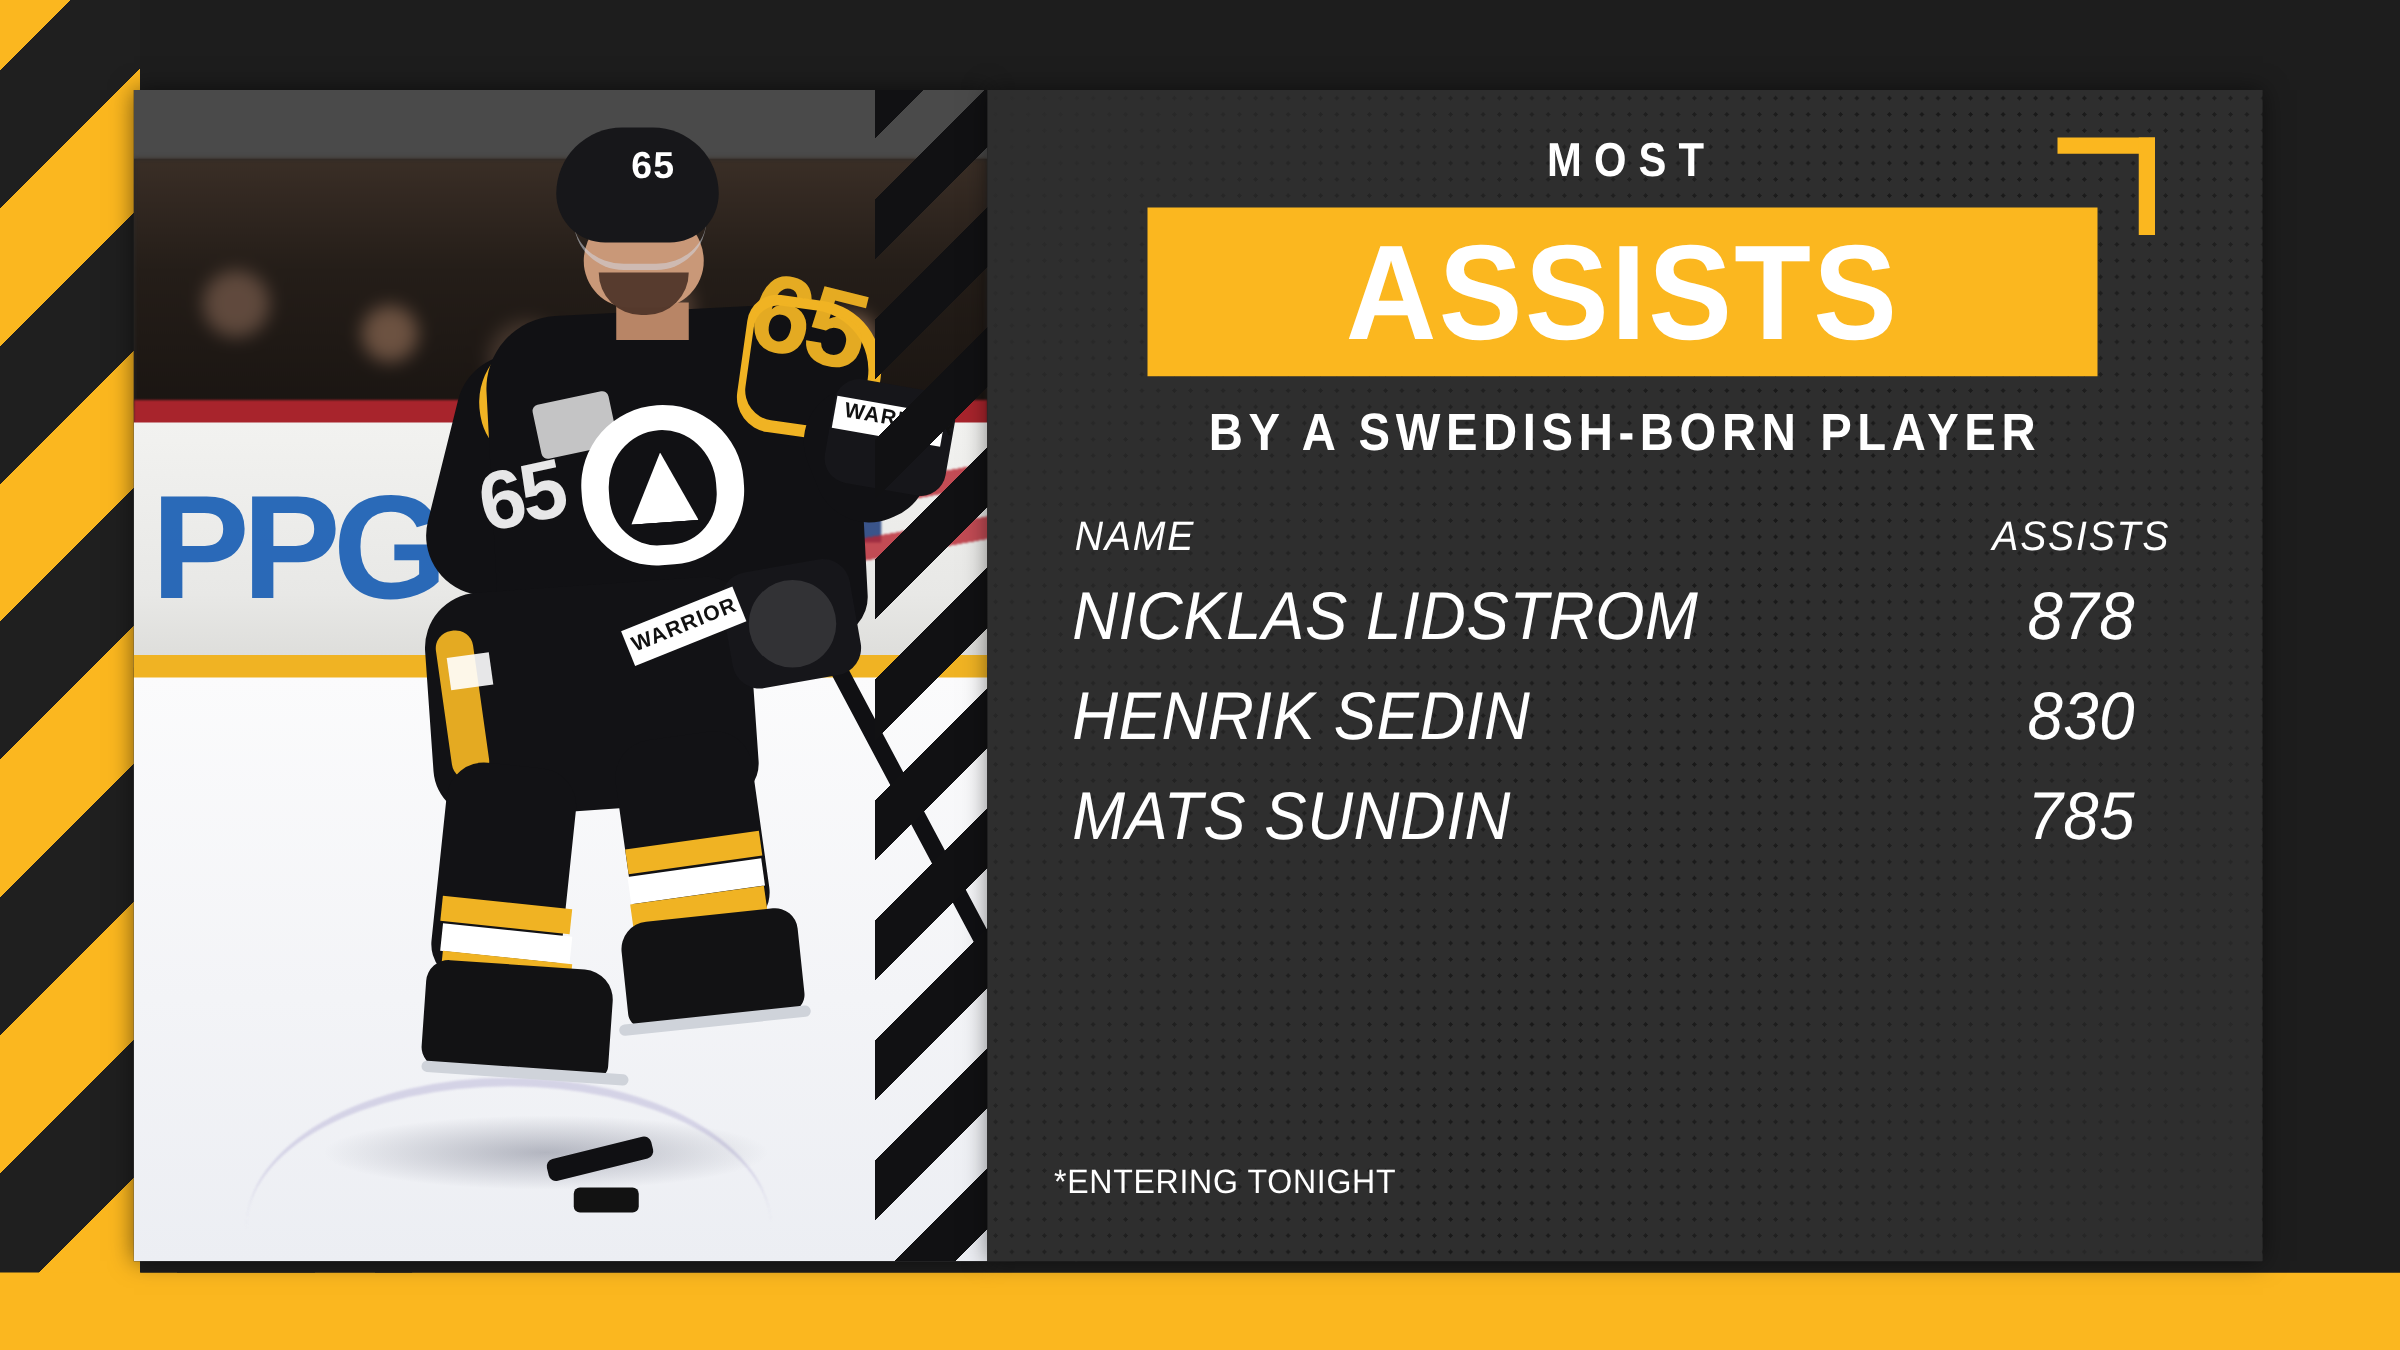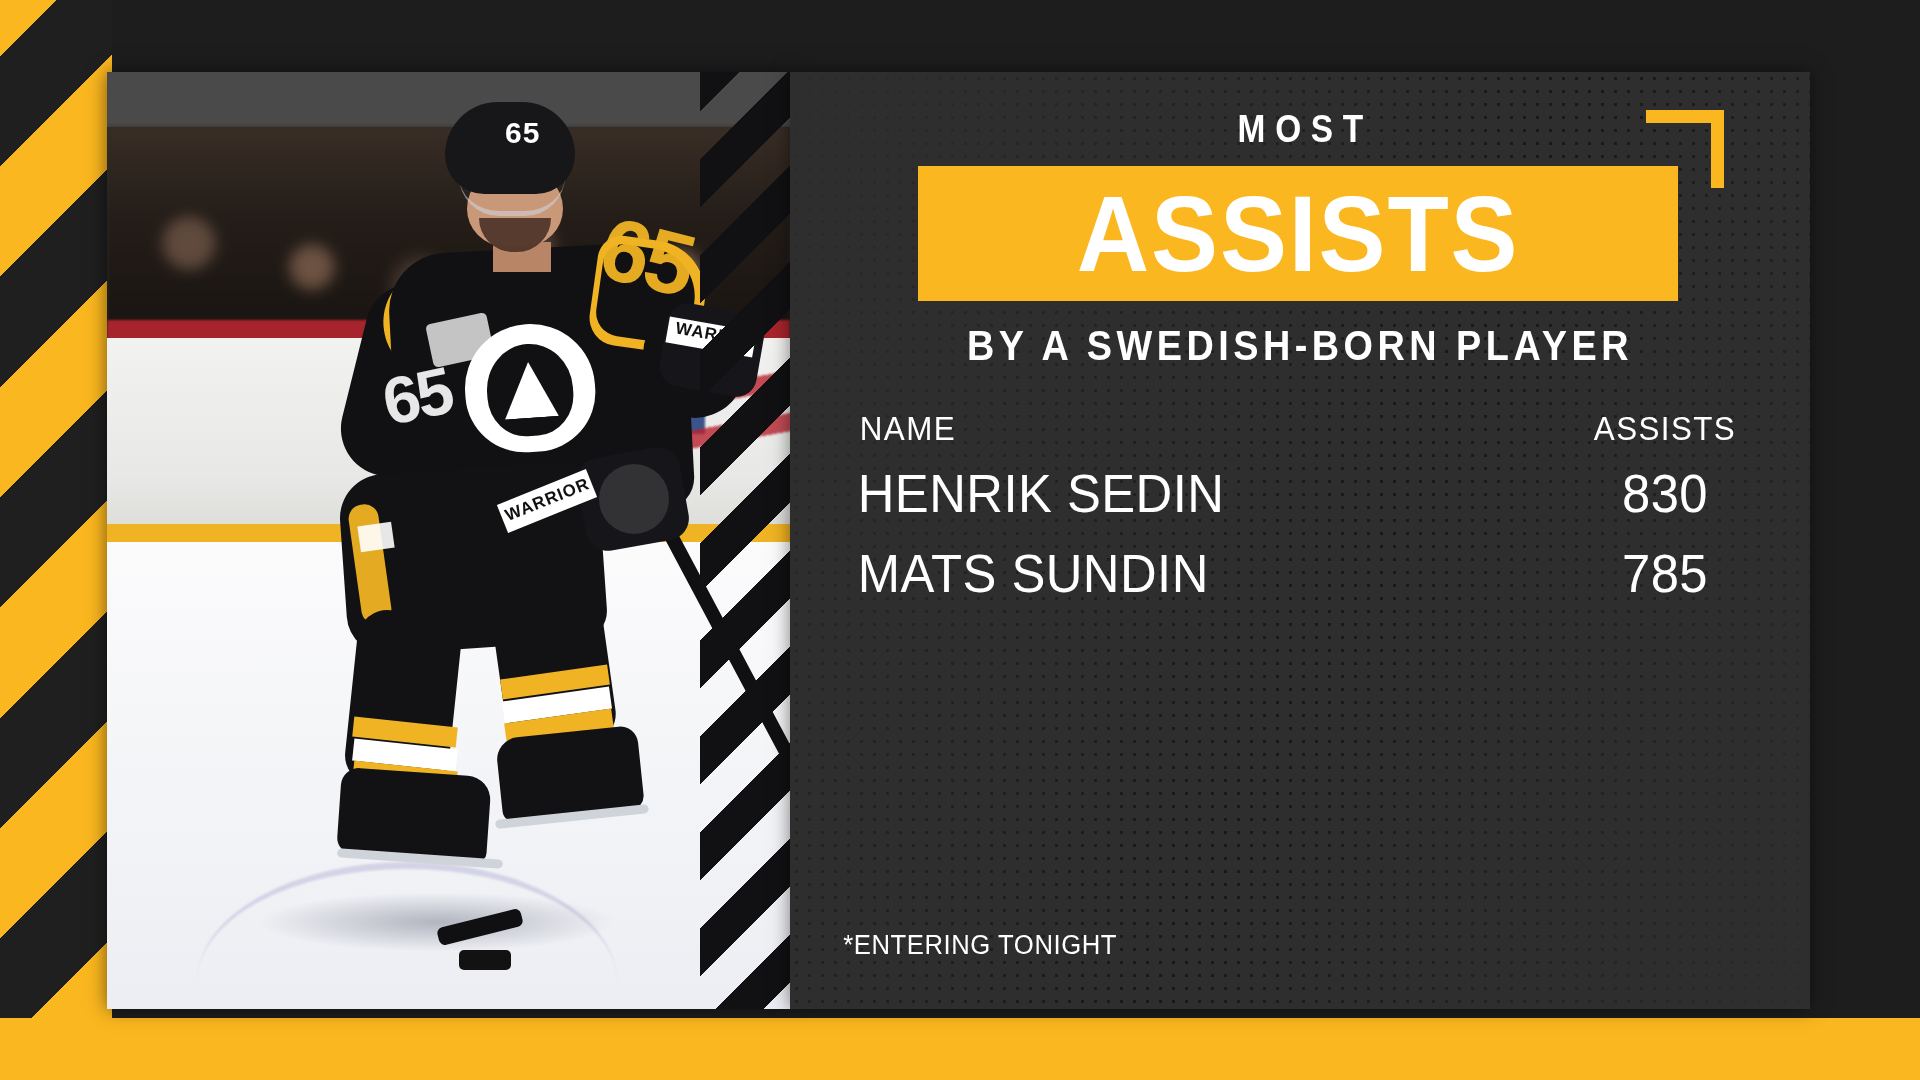--- a/index.html
+++ b/index.html
@@ -247,20 +247,21 @@
     position:absolute; left:0; right:0; top:250px; text-align:center;
     color:#ffffff; font-size:42px; font-weight:bold;
     letter-spacing:5px; transform:scaleX(.9);
   }
 
   
   .tbl { position:absolute; left:0; top:338px; width:1020px; }
   .row {
     display:flex; align-items:baseline; width:100%;
     padding:0 40px 0 46px;
+    font-style:italic;
   }
   .row .nm { flex:1; color:#ffffff; }
   .row .as { width:210px; text-align:center; color:#ffffff; }
 
   .row.head { margin-bottom:14px; }
   .row.head .nm, .row.head .as {
     font-size:33px; font-weight:normal; letter-spacing:1.5px; transform:scaleX(.95);
   }
   .row.head .nm { padding-left:6px; }
 
@@ -284,20 +285,21 @@
   <div class="frame-left"></div>
   <div class="frame-bottom"></div>
   <div class="frame-left-diag"></div>
   <div class="frame-inner"></div>
 
   <div class="photo">
     <div class="photo-topband"></div>
     <div class="ph-crowd"></div>
     <div class="ph-redline"></div>
     <div class="ph-board"></div>
+    <div class="ph-ppg">PPG</div>
     <div class="ph-flagblue"></div>
     <div class="ph-flag"></div>
     <div class="ph-yellowline"></div>
     <div class="ph-ice"></div>
     <div class="ph-icearc"></div>
     <div class="ph-shadow"></div>
 
     <div class="sk sk-stick"></div>
     <div class="sk sk-stick-blade"></div>
     <div class="sk sk-arm-l"></div>
@@ -360,20 +362,24 @@
 
     <div class="subhead">BY A SWEDISH-BORN PLAYER</div>
 
     <div class="tbl">
       <div class="row head">
         <span class="nm">NAME</span>
         <span class="as">ASSISTS</span>
       </div>
 
       <div class="row data">
+        <span class="nm">NICKLAS LIDSTROM</span>
+        <span class="as">878</span>
+      </div>
+      <div class="row data">
         <span class="nm">HENRIK SEDIN</span>
         <span class="as">830</span>
       </div>
       <div class="row data">
         <span class="nm">MATS SUNDIN</span>
         <span class="as">785</span>
       </div>
     </div>
 
     <div class="footnote">*ENTERING TONIGHT</div>

